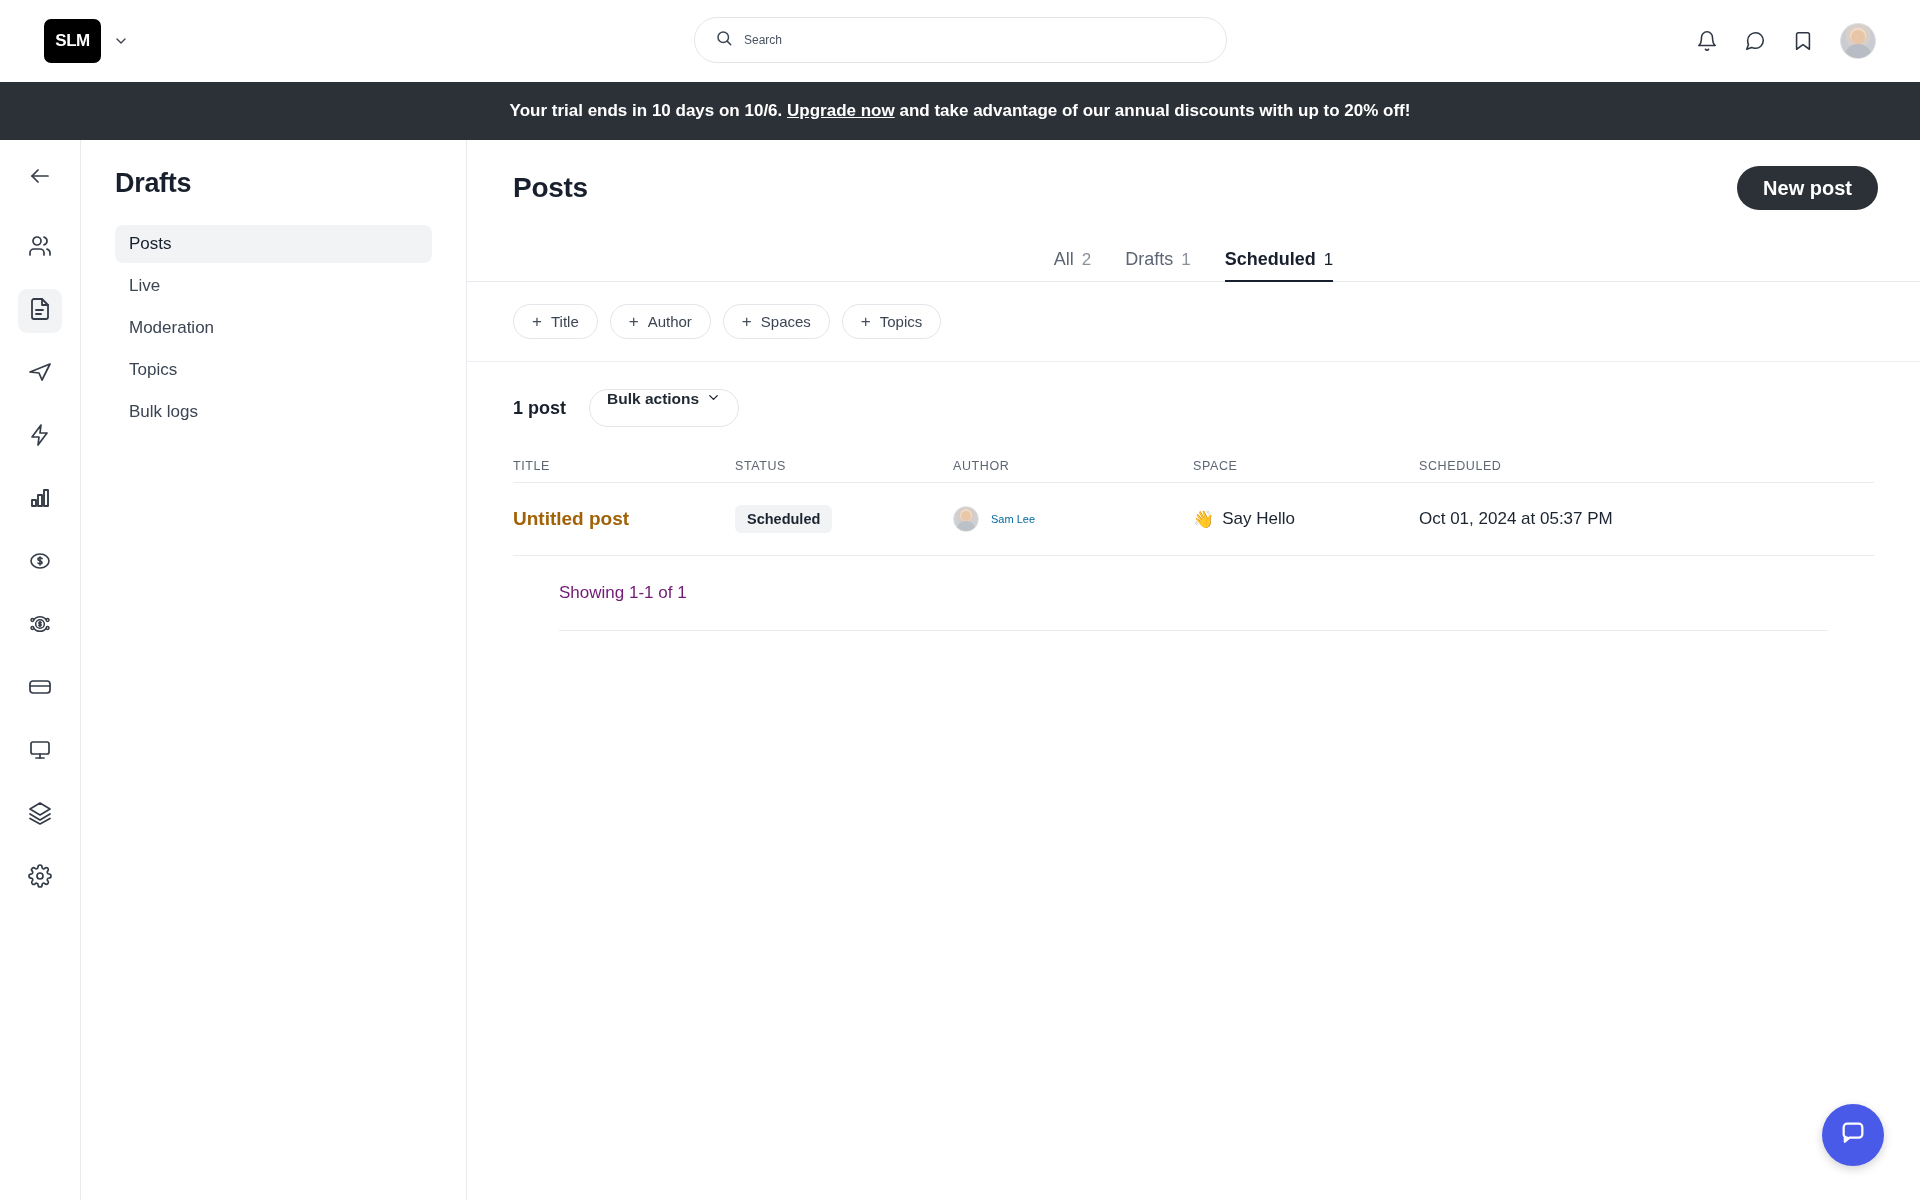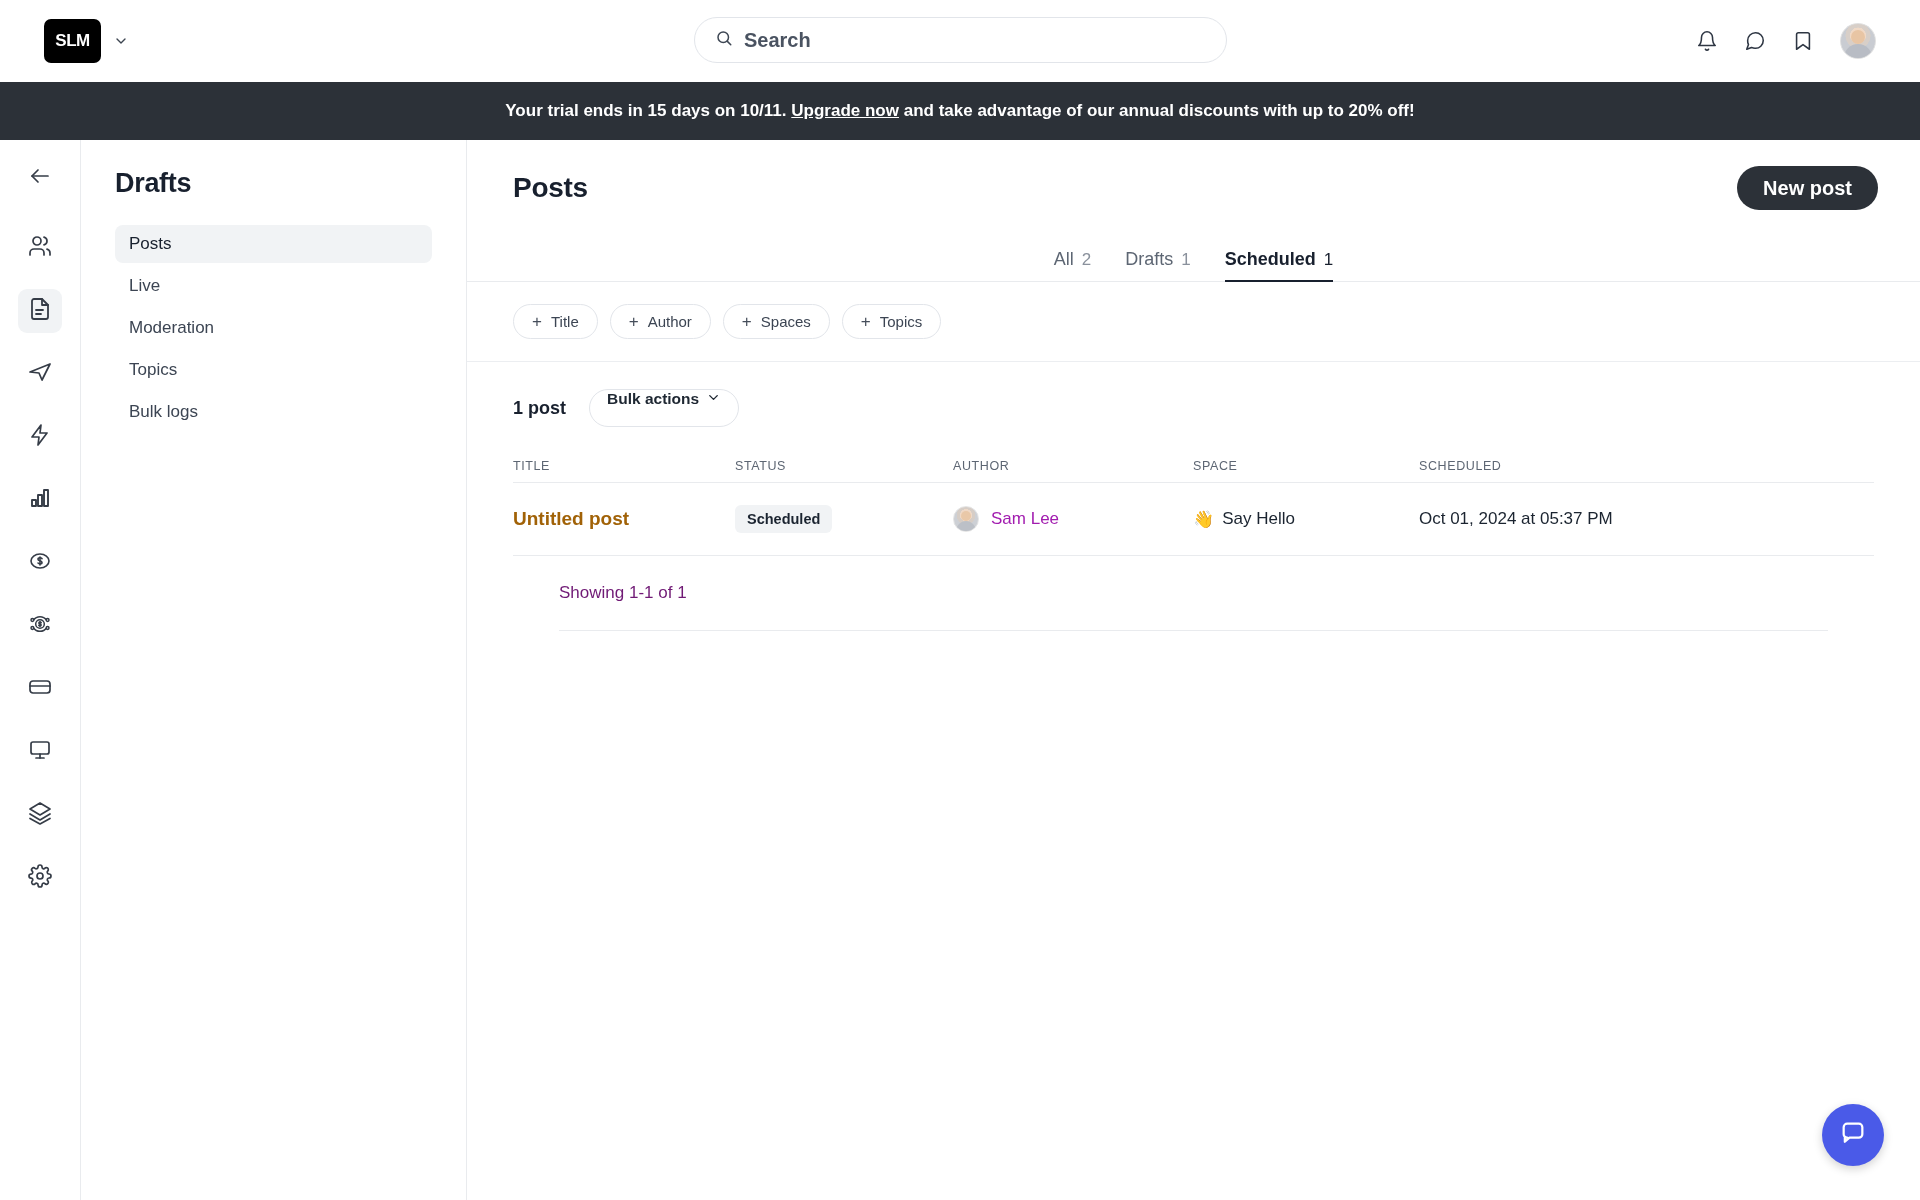--- a/index.html
+++ b/index.html
@@ -28,21 +28,21 @@
   .brand-caret { color: #3c4450; display: flex; align-items: center; cursor: pointer; }
 
   .search-box {
     position: absolute; left: 694px; top: 17px;
     width: 533px; height: 46px;
     border: 1px solid #e2e5ea; border-radius: 24px;
     background: #ffffff;
     display: flex; align-items: center; gap: 11px;
     padding: 0 20px;
   }
-  .search-box .placeholder { color: #4a5361; font-size: 20px; font-weight: bold; }
+  .search-box .placeholder { color: #4a5361; font-size: 12px; }
 
   .top-actions {
     position: absolute; right: 44px; top: 0; height: 82px;
     display: flex; align-items: center; gap: 26px;
   }
   .icon-btn { color: #2e3643; display: flex; align-items: center; justify-content: center; cursor: pointer; }
   .avatar-top {
     width: 36px; height: 36px; border-radius: 50%;
     background: radial-gradient(circle at 50% 34%, #f0d9c6 0 28%, #d8cfc8 29% 44%, #c9ccd2 45% 100%);
     border: 1px solid #e0e0e0; overflow: hidden; position: relative; cursor: pointer;
@@ -194,21 +194,21 @@
     border: 1px solid #e4e4e4; position: relative; overflow: hidden; flex: none;
   }
   .avatar-sm::before {
     content:""; position:absolute; left:50%; top:17%; transform:translateX(-50%);
     width:10px; height:10px; border-radius:50%; background:#e9c8a8;
   }
   .avatar-sm::after {
     content:""; position:absolute; left:50%; top:57%; transform:translateX(-50%);
     width:20px; height:16px; border-radius:10px 10px 0 0; background:#bcc0c7;
   }
-  .author-name { font-size: 17px; color: #a21caf; }
+  .author-name { font-size: 11px; color: #0369a1; }
   .space-cell { display: flex; align-items: center; gap: 8px; font-size: 17px; color: #1b2430; }
   .sched-cell { font-size: 17px; color: #1b2430; }
 
   .showing {
     padding: 27px 46px; font-size: 17px; color: #701a75;
     border-bottom: 1px solid #e9ebee; margin: 0 46px; padding-left: 0; padding-right: 0;
   }
 
   
   .chat-widget {
@@ -257,21 +257,21 @@
     <span class="icon-btn">
       <svg width="22" height="22" viewBox="0 0 24 24" fill="none" stroke="currentColor" stroke-width="1.7" stroke-linecap="round" stroke-linejoin="round">
           <path d="M19 21l-7-5-7 5V5a2 2 0 0 1 2-2h10a2 2 0 0 1 2 2z"></path>
         </svg>
     </span>
     <span class="avatar-top"></span>
   </div>
 </div>
 
 <div class="banner">
-  <span class="lite">Your trial ends in 15 days on 10/11.</span>
+  <span class="lite">Your trial ends in 10 days on 10/6.</span>
   <span>&nbsp;</span>
   <a href="#">Upgrade now</a>
   <span>&nbsp;</span>
   <span class="lite">and take advantage of our annual discounts with up to 20% off!</span>
 </div>
 
 <div class="rail">
   <div class="rail-item first">
     <span>
       <svg width="24" height="24" viewBox="0 0 24 24" fill="none" stroke="currentColor" stroke-width="1.7" stroke-linecap="round" stroke-linejoin="round">

